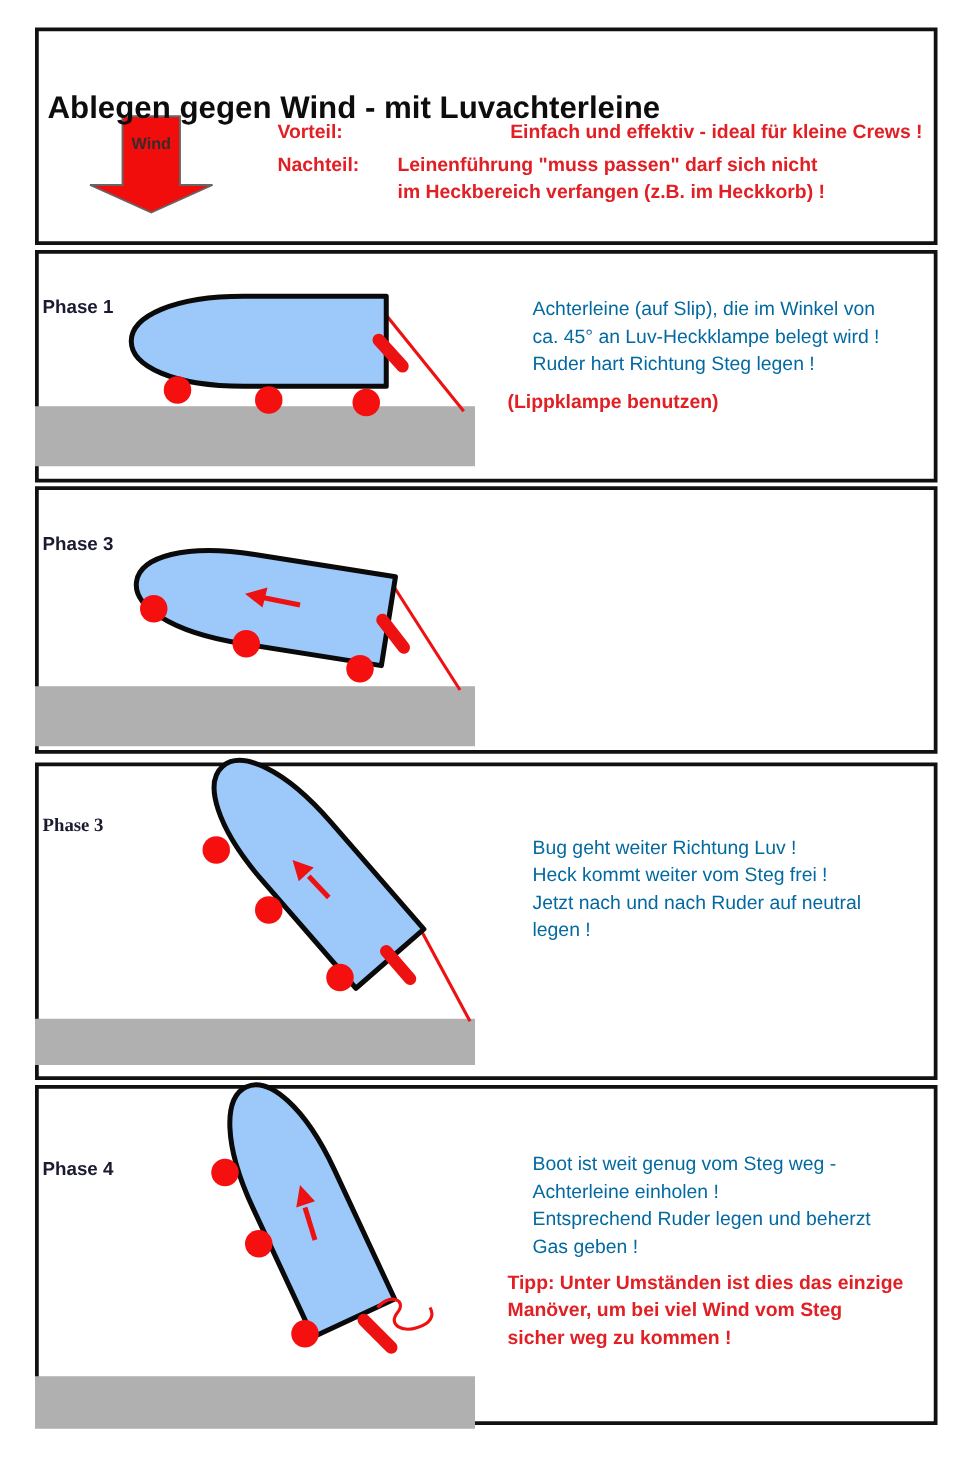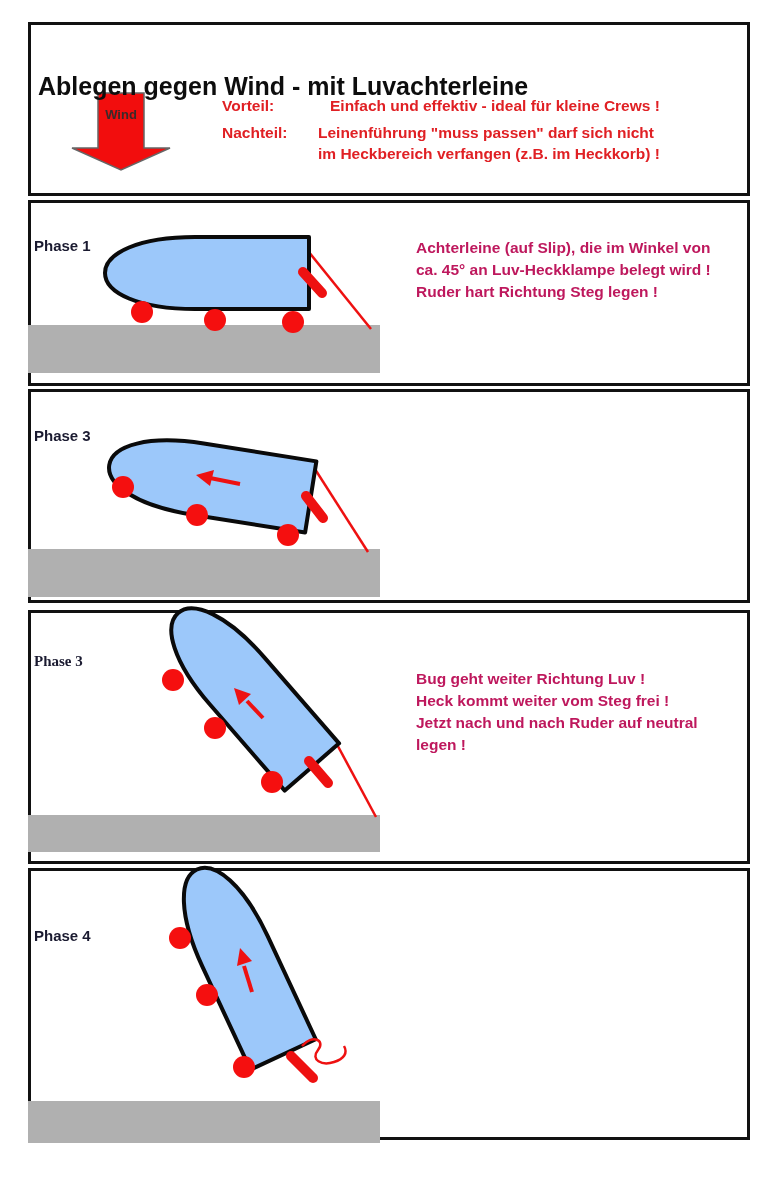--- a/index.html
+++ b/index.html
@@ -14,21 +14,21 @@
   #phase2-box{top:389px;height:214px;}
   #phase3-box{top:610px;height:254px;}
   #phase4-box{top:868px;height:272px;}
   .title{
     position:absolute;left:38px;top:28px;z-index:3;
     font-size:25px;font-weight:bold;color:#0d0d0d;letter-spacing:0px;margin-top:44px;
   }
   svg.overlay{position:absolute;left:0;top:0;z-index:2;pointer-events:none;}
   .redlab{color:#e02024;font-weight:bold;font-size:15.5px;line-height:21px;position:absolute;z-index:3;white-space:pre-line;}
   .phase-label{position:absolute;left:34px;z-index:3;font-size:15px;font-weight:bold;color:#1a1a30;margin-top:27px;}
-  .ptext{position:absolute;left:416px;width:344px;z-index:3;font-size:15.5px;line-height:22px;font-weight:bold;color:#be185d;white-space:pre-line;}
+  .ptext{position:absolute;left:426px;width:344px;z-index:3;font-size:15.5px;line-height:22px;font-weight:normal;color:#0369a1;white-space:pre-line;}
   .pnote{position:absolute;left:406px;width:344px;z-index:3;font-size:15.5px;line-height:22px;font-weight:bold;color:#e02024;white-space:pre-line;}
 </style>
 </head>
 <body>
 
 <div class="page">
 
   <div class="box" id="header-box"></div>
   <div class="box" id="phase1-box"></div>
   <div class="box" id="phase2-box"></div>
@@ -93,34 +93,42 @@
         <polygon points="240,948 252,961 237,966" fill="#ee1111"></polygon>
       </g>
       <circle cx="180" cy="938" r="11" fill="#f50f0f"></circle>
       <circle cx="207" cy="995" r="11" fill="#f50f0f"></circle>
       <circle cx="244" cy="1067" r="11" fill="#f50f0f"></circle>
     </g>
   </svg>
 
   <div class="title">Ablegen gegen Wind - mit Luvachterleine</div>
   <div class="redlab" style="left:222px;top:95px;">Vorteil:</div>
-  <div class="redlab" style="left:330px;top:95px;width:420px;">Einfach und effektiv - ideal für kleine Crews !</div>
+  <div class="redlab" style="left:318px;top:95px;width:420px;text-align:right;">Einfach und effektiv - ideal für kleine Crews !</div>
   <div class="redlab" style="left:222px;top:122px;">Nachteil:</div>
   <div class="redlab" style="left:318px;top:122px;width:420px;">Leinenführung "muss passen" darf sich nicht
 im Heckbereich verfangen (z.B. im Heckkorb) !</div>
 
   <div class="phase-label" style="top:210px;">Phase 1</div>
   <div class="phase-label" style="top:400px;">Phase 3</div>
   <div class="phase-label" style="top:626px;font-family:Liberation Serif, serif;">Phase 3</div>
   <div class="phase-label" style="top:900px;">Phase 4</div>
 
   <div class="ptext" style="top:237px;">Achterleine (auf Slip), die im Winkel von
 ca. 45° an Luv-Heckklampe belegt wird !
 Ruder hart Richtung Steg legen !</div>
+  <div class="pnote" style="top:311px;">(Lippklampe benutzen)</div>
 
 
   <div class="ptext" style="top:668px;">Bug geht weiter Richtung Luv !
 Heck kommt weiter vom Steg frei !
 Jetzt nach und nach Ruder auf neutral
 legen !</div>
 
+  <div class="ptext" style="top:921px;">Boot ist weit genug vom Steg weg -
+Achterleine einholen !
+Entsprechend Ruder legen und beherzt
+Gas geben !</div>
+  <div class="pnote" style="top:1016px;">Tipp: Unter Umständen ist dies das einzige
+Manöver, um bei viel Wind vom Steg
+sicher weg zu kommen !</div>
 
 </div>
 
 </body></html>

